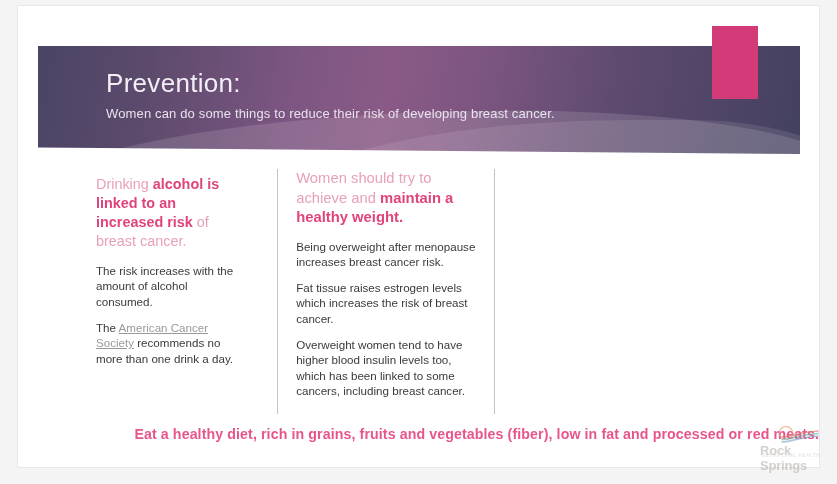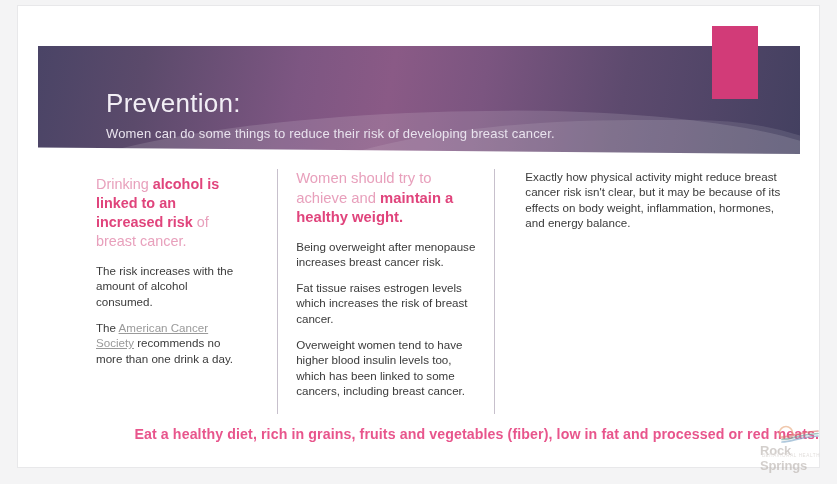--- a/index.html
+++ b/index.html
@@ -57,21 +57,21 @@
 
   #pink-tab{
     position:absolute;
     left:694px; top:20px;
     width:46px; height:73px;
     background:#d23b78;
   }
 
   #header-text{
     position:absolute;
-    left:88px; top:84px;
+    left:88px; top:64px;
     width:660px;
     z-index:4;
   }
   #header-title{
     font-size:26px;
     font-weight:300;
     color:#f2eef5;
     letter-spacing:0.3px;
     line-height:1.05;
     white-space:nowrap;
@@ -192,21 +192,20 @@
     <div class="column col-2">
       <div class="col-head">
         <span class="pk-light">Women should try to achieve and </span><span class="pk-bold">maintain a healthy weight.</span>
       </div>
       <p class="body-p">Being overweight after menopause increases breast cancer risk.</p>
       <p class="body-p">Fat tissue raises estrogen levels which increases the risk of breast cancer.</p>
       <p class="body-p">Overweight women tend to have higher blood insulin levels too, which has been linked to some cancers, including breast cancer.</p>
     </div>
 
     <div class="column col-3">
-      <p class="body-p">Exactly how physical activity might reduce breast cancer risk isn't clear, but it may be because of its effects on body weight, inflammation, hormones, and energy balance.</p>
     </div>
 
   </div>
 
   <div id="footer-line">Eat a healthy diet, rich in grains, fruits and vegetables (fiber), low in fat and processed or red meats.</div>
 
   <div id="logo-watermark">
     <svg width="62" height="22" viewBox="0 0 62 22">
       <circle cx="26" cy="9" r="6.5" fill="none" stroke="#e8a87c" stroke-width="1.6"></circle>
       <path d="M22 13 C32 13, 38 8, 58 7" fill="none" stroke="#d9766f" stroke-width="1.7" stroke-linecap="round"></path>

